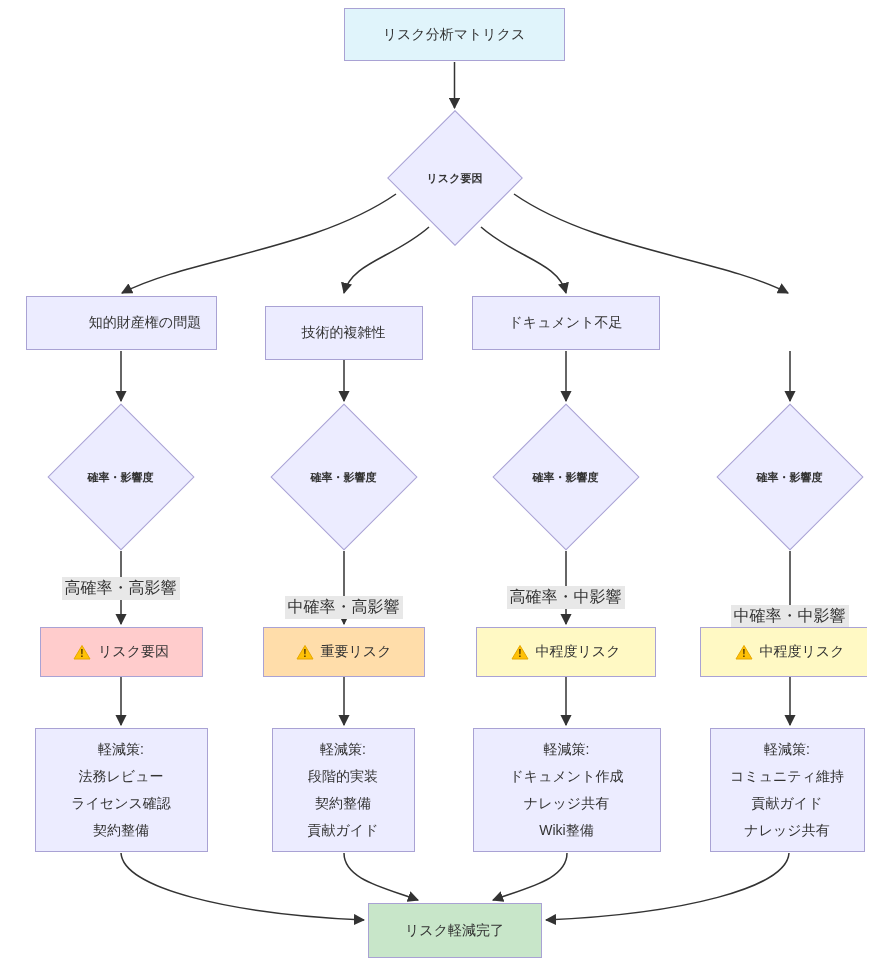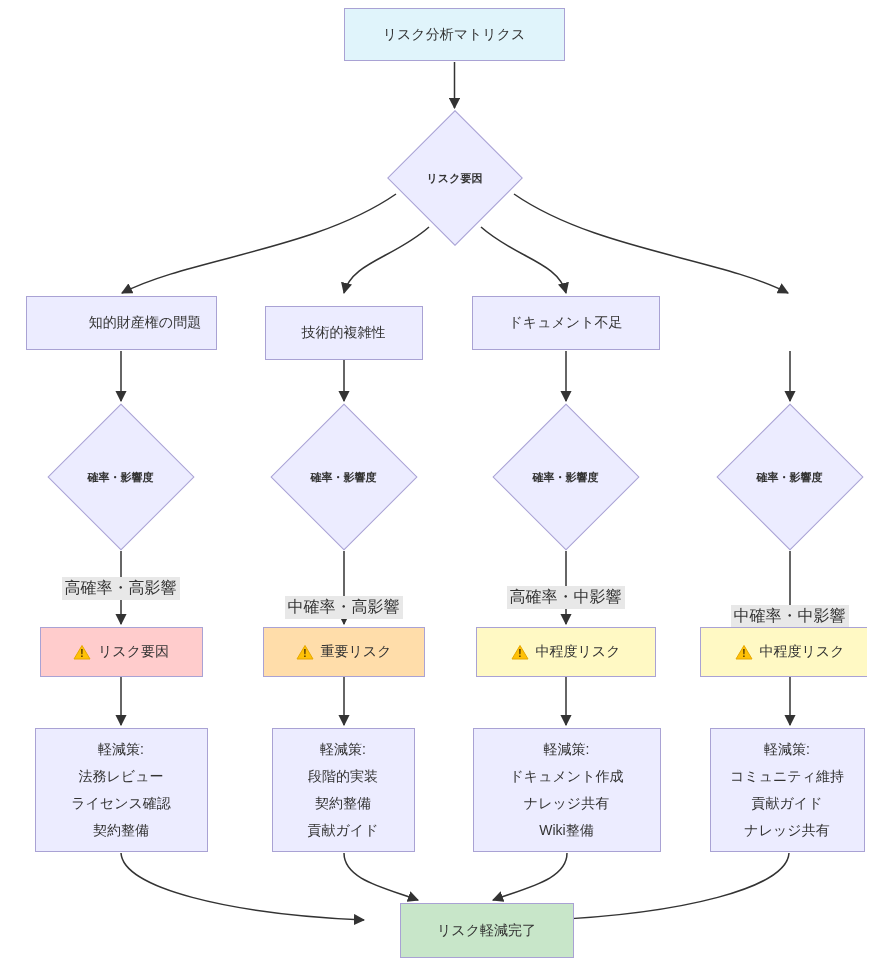--- a/index.html
+++ b/index.html
@@ -169,17 +169,17 @@
     </svg>
     <span>中程度リスク</span>
   </div>
   <div class="node mitigation-node" style="left:690px; top:728px; width:155px; height:124px;">
     <span>軽減策:</span>
     <span>コミュニティ維持</span>
     <span>貢献ガイド</span>
     <span>ナレッジ共有</span>
   </div>
 
-  <div class="node end-node" style="left:348px; top:903px; width:174px; height:55px;margin-left:32px;">
+  <div class="node end-node" style="left:348px; top:903px; width:174px; height:55px;">
     <span>リスク軽減完了</span>
   </div>
 
 </div>
 
 </body></html>

